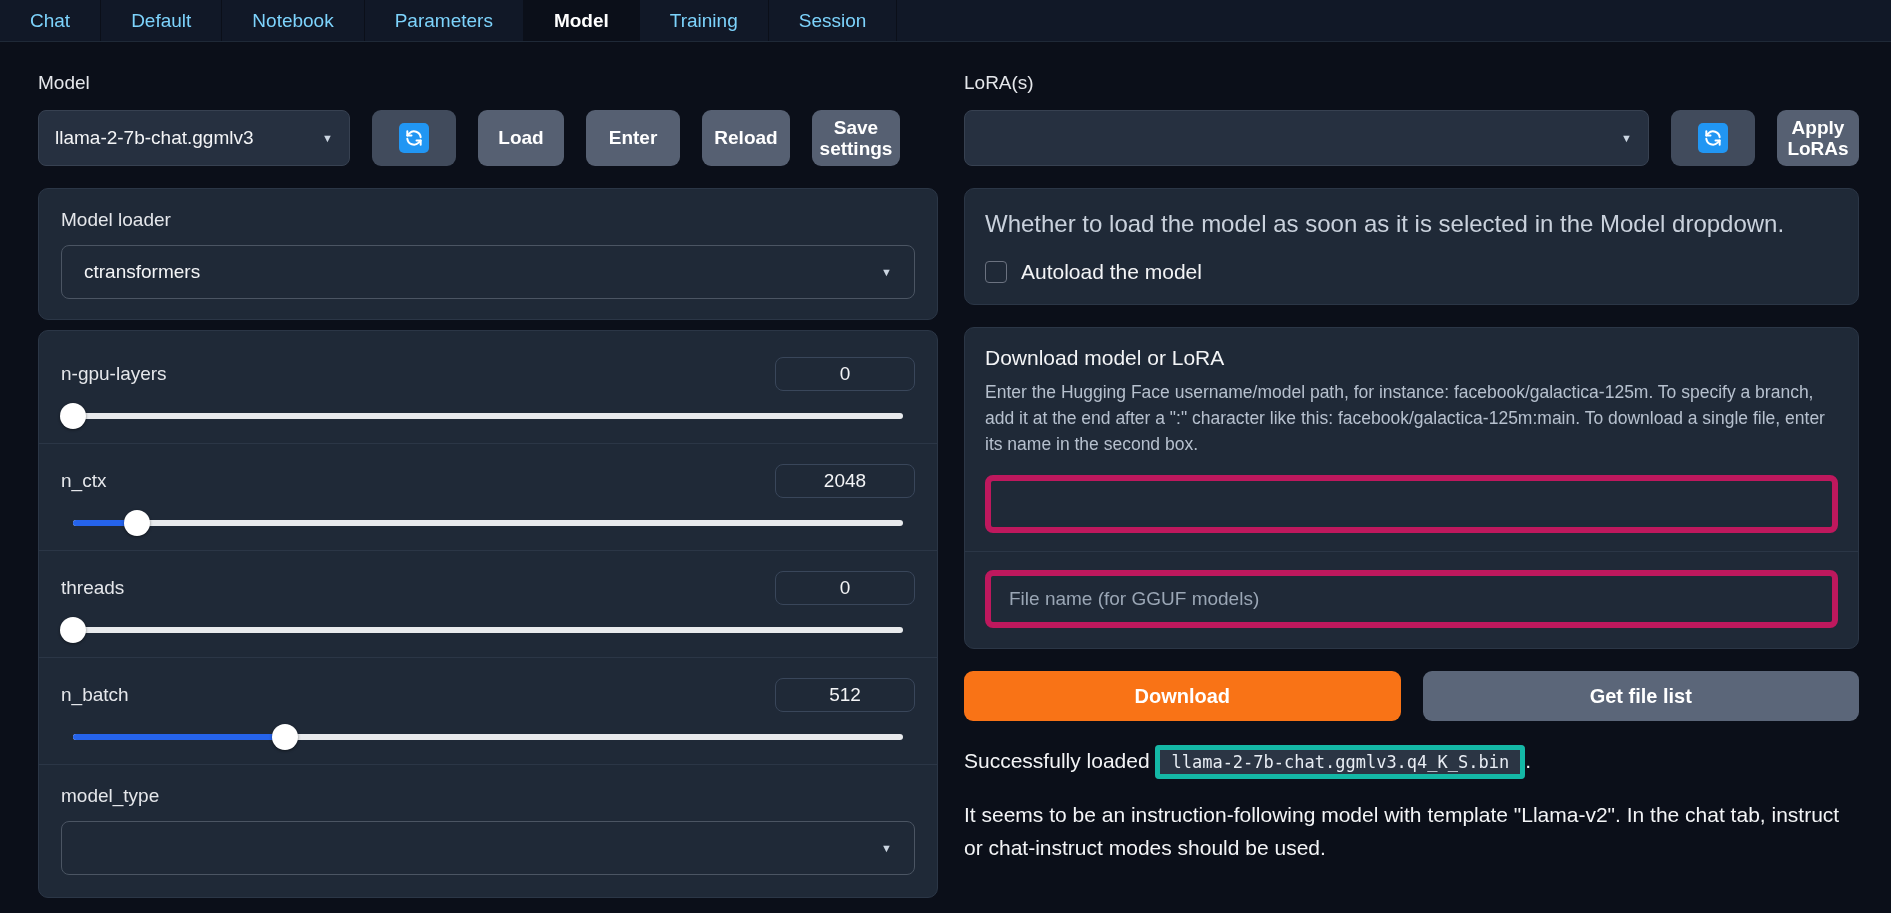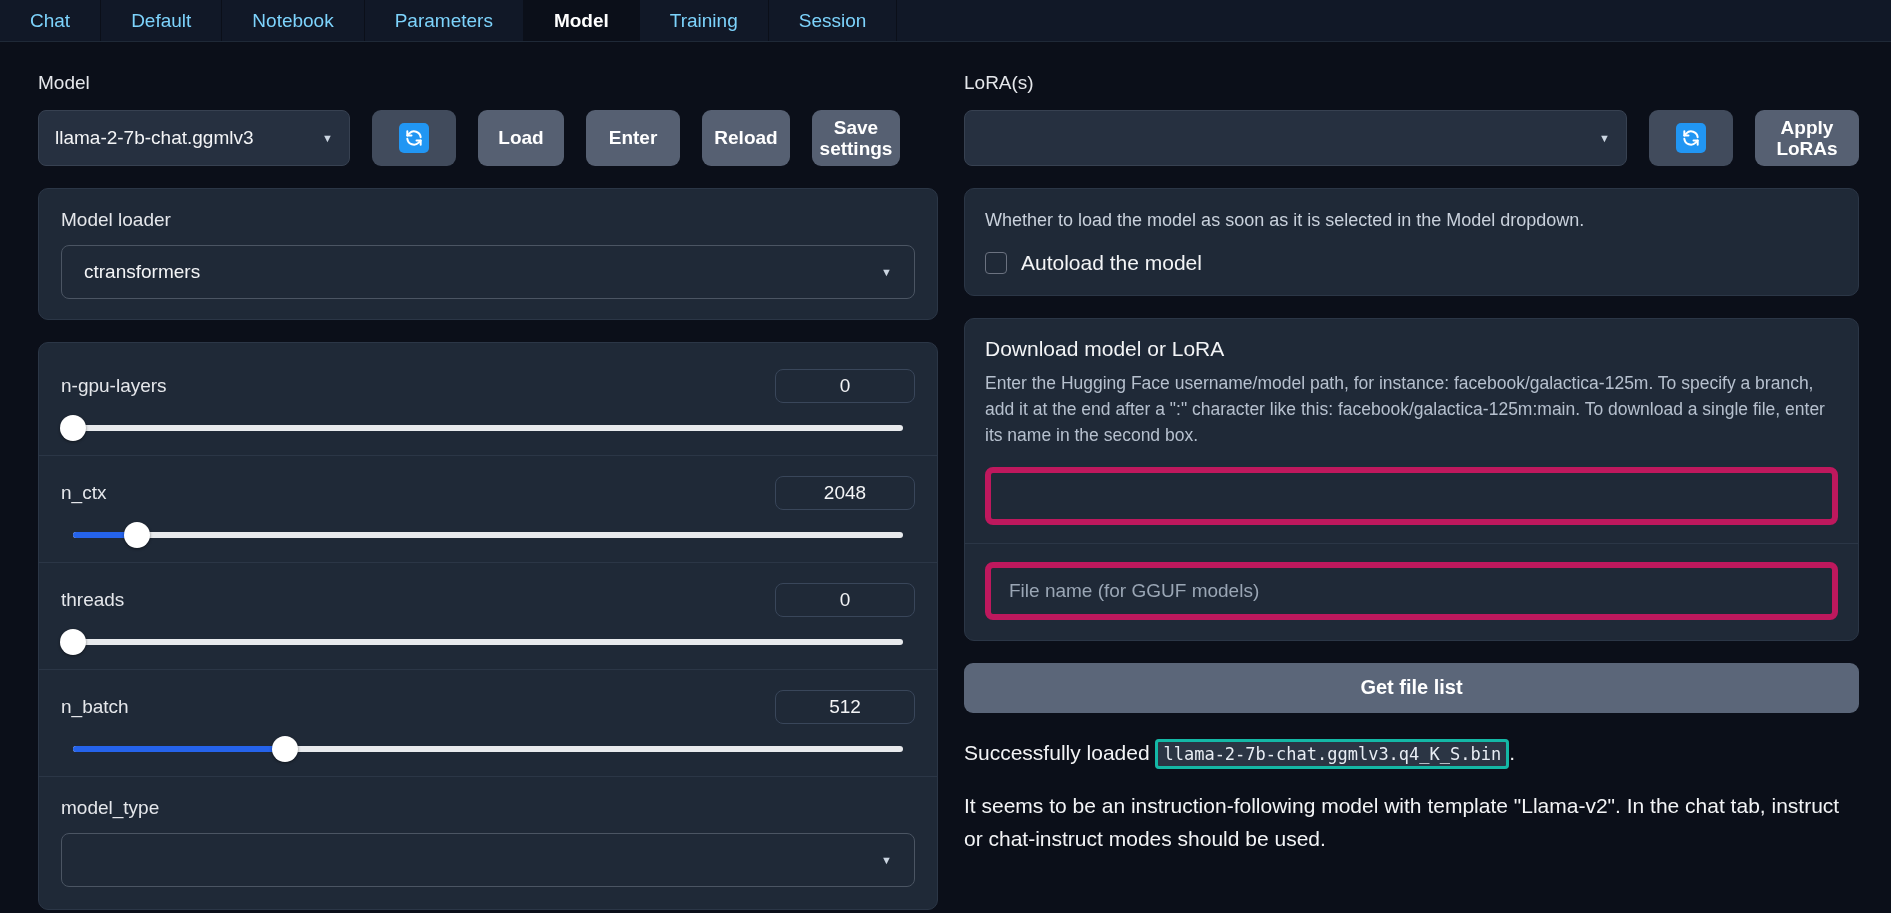--- a/index.html
+++ b/index.html
@@ -123,21 +123,21 @@
     font-size: 19px;
     color: #f3f4f6;
     cursor: pointer;
   }
 
   
   .slider-panel {
     background: #1f2937;
     border: 1px solid #2b3646;
     border-radius: 10px;
-    margin-top: 22px;
+    margin-top: 10px;
     padding: 6px 0 0 0;
     overflow: hidden;
   }
   .slider-row {
     padding: 20px 22px 24px 22px;
     border-bottom: 1px solid #2b3646;
   }
   .slider-head {
     display: flex; align-items: center; justify-content: space-between;
     margin-bottom: 22px;
@@ -178,21 +178,21 @@
 
   
   .info-panel {
     background: #1f2937;
     border: 1px solid #2b3646;
     border-radius: 10px;
     padding: 18px 20px 20px 20px;
     margin-top: 22px;
   }
   .help-text {
-    font-size: 18px;
+    font-size: 24px;
     color: #c9d1dc;
     line-height: 1.45;
   }
   .check-row { display: flex; align-items: center; gap: 14px; margin-top: 18px; }
   .checkbox {
     width: 22px; height: 22px;
     border: 1px solid #6b7280;
     border-radius: 4px;
     background: #1f2937;
     cursor: pointer;
@@ -235,23 +235,23 @@
   .status-line {
     margin-top: 24px;
     font-size: 21px;
     color: #f3f4f6;
     line-height: 1.5;
   }
   code.codechip {
     font-family: "DejaVu Sans Mono", monospace;
     font-size: 17px;
     background: #2b3544;
-    border: 3px solid #14b8a6;
+    border: 5px solid #14b8a6;
     border-radius: 4px;
-    padding: 2px 5px;
+    padding: 2px 11px;
     color: #e8edf4;
   }
   .note-para {
     margin-top: 22px;
     font-size: 21px;
     color: #f3f4f6;
     line-height: 1.55;
     max-width: 880px;
   }
 </style>
@@ -376,40 +376,41 @@
         <span class="refresh-icon">
           <svg width="20" height="20" viewBox="0 0 24 24" fill="none" stroke="#ffffff" stroke-width="2.4" stroke-linecap="round" stroke-linejoin="round">
             <path d="M20 11a8 8 0 0 0-13.6-4.6L4 9"></path>
             <polyline points="4 4 4 9 9 9"></polyline>
             <path d="M4 13a8 8 0 0 0 13.6 4.6L20 15"></path>
             <polyline points="20 20 20 15 15 15"></polyline>
           </svg>
         </span>
       </div>
 
-      <div class="btn" style="width:104px">Apply LoRAs</div>
+      <div class="btn" style="width:82px">Apply LoRAs</div>
     </div>
 
     <div class="info-panel">
       <div class="help-text">Whether to load the model as soon as it is selected in the Model dropdown.</div>
       <div class="check-row">
         <span class="checkbox"></span>
         <span class="check-label">Autoload the model</span>
       </div>
     </div>
 
     <div class="info-panel">
       <div class="dl-title">Download model or LoRA</div>
       <div class="dl-desc">Enter the Hugging Face username/model path, for instance: facebook/galactica-125m. To specify a branch, add it at the end after a ":" character like this: facebook/galactica-125m:main. To download a single file, enter its name in the second box.</div>
       <input class="text-input" type="text" placeholder="" style="">
       <div class="input-divider"></div>
       <input class="text-input" type="text" placeholder="File name (for GGUF models)" style="">
     </div>
 
     <div class="dl-btns">
+      <div class="big-btn primary">Download</div>
       <div class="big-btn secondary">Get file list</div>
     </div>
 
     <div class="status-line">
       <span>Successfully loaded </span><code class="codechip">llama-2-7b-chat.ggmlv3.q4_K_S.bin</code><span>.</span>
     </div>
 
     <div class="note-para">It seems to be an instruction-following model with template "Llama-v2". In the chat tab, instruct or chat-instruct modes should be used.</div>
 
   </div>

